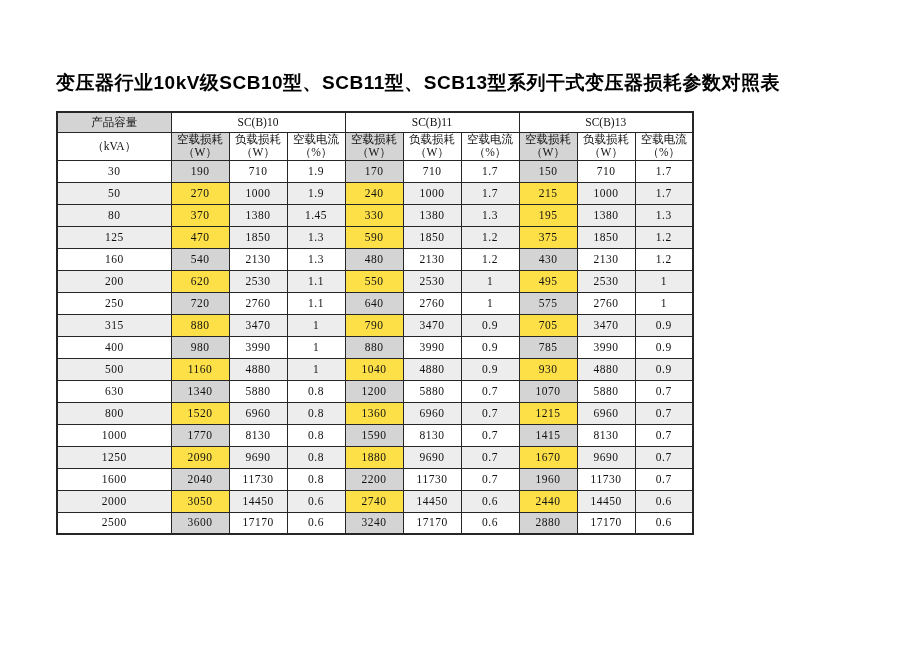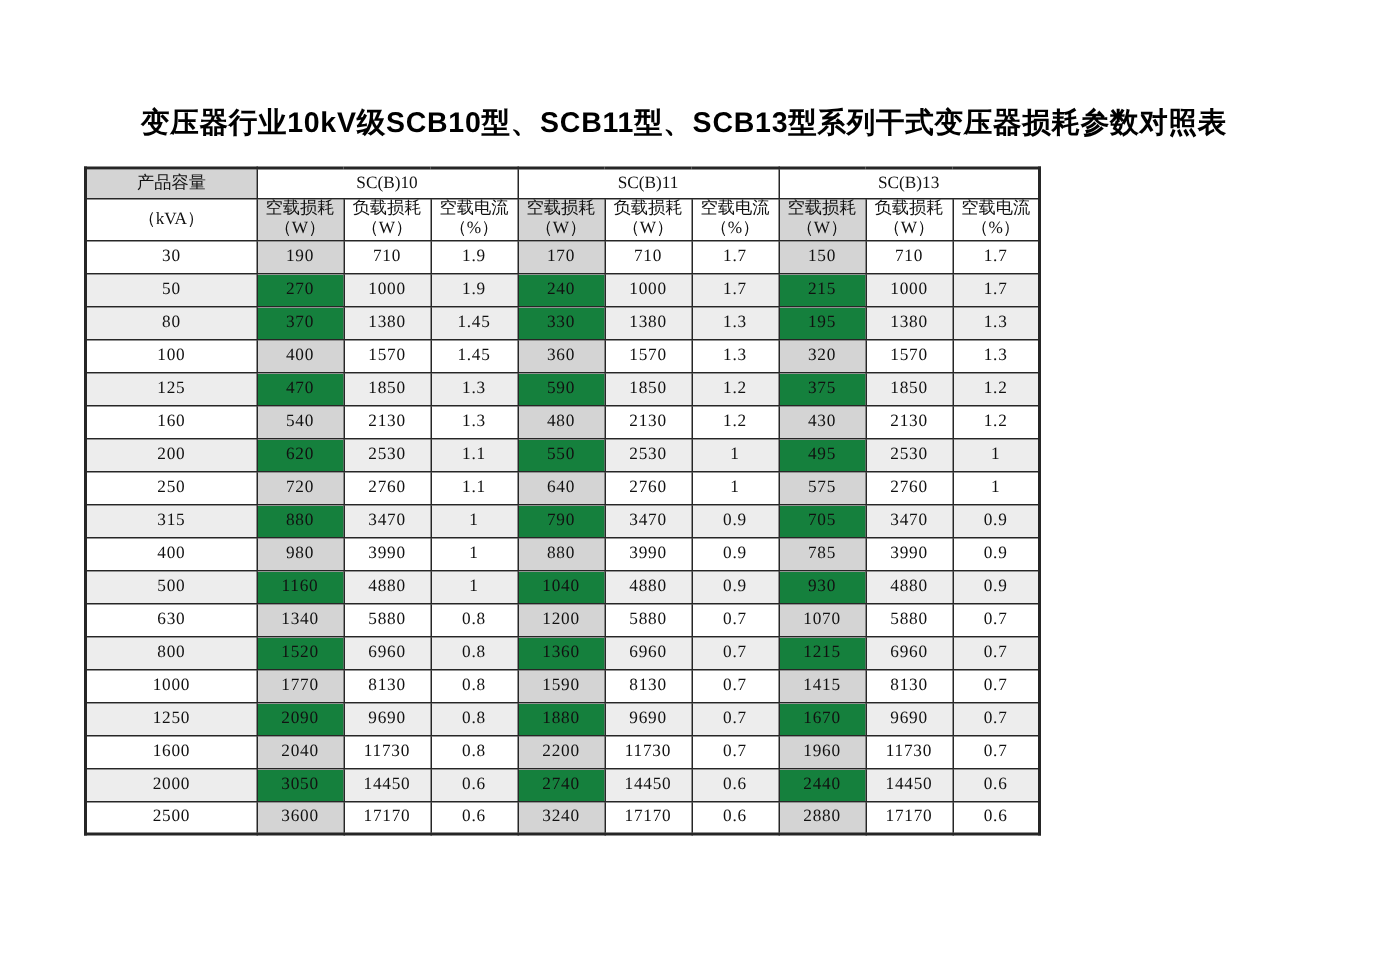--- a/index.html
+++ b/index.html
@@ -15,21 +15,21 @@
     width: 920px;
     height: 651px;
     background: #ffffff;
     font-family: "Liberation Serif", "DejaVu Serif", serif;
   }
   .title {
     position: absolute;
     top: 70px;
     left: 56px;
     width: 762px;
-    text-align: right;
+    text-align: left;
     font-family: "Liberation Sans", "DejaVu Sans", sans-serif;
     font-weight: bold;
     font-size: 19px;
     line-height: 26px;
     color: #000000;
     letter-spacing: 0.5px;
     white-space: nowrap;
   }
   table.loss-table {
     position: absolute;
@@ -54,21 +54,21 @@
     overflow: hidden;
     word-break: break-all;
     line-height: 13px;
   }
   tr.group-row { height: 20px; }
   tr.sub-row { height: 28px; }
   tr.data-row { height: 22px; }
   tr.data-row td { letter-spacing: 0.5px; }
   .col-gray { background: #d4d4d4; }
   tr.shaded td { background: #ededed; }
-  tr.shaded td.col-gray { background: #15803d; }
+  tr.shaded td.col-gray { background: #fde047; }
 </style>
 </head>
 <body>
 
 <div class="page">
 
   <div class="title">变压器行业10kV级SCB10型、SCB11型、SCB13型系列干式变压器损耗参数对照表</div>
 
   <table class="loss-table">
     <colgroup>
@@ -136,32 +136,20 @@
           <td class="col-gray">370</td>
           <td>1380</td>
           <td>1.45</td>
           <td class="col-gray">330</td>
           <td>1380</td>
           <td>1.3</td>
           <td class="col-gray">195</td>
           <td>1380</td>
           <td>1.3</td>
         </tr>
-        <tr class="data-row">
-          <td>100</td>
-          <td class="col-gray">400</td>
-          <td>1570</td>
-          <td>1.45</td>
-          <td class="col-gray">360</td>
-          <td>1570</td>
-          <td>1.3</td>
-          <td class="col-gray">320</td>
-          <td>1570</td>
-          <td>1.3</td>
-        </tr>
         <tr class="data-row shaded">
           <td>125</td>
           <td class="col-gray">470</td>
           <td>1850</td>
           <td>1.3</td>
           <td class="col-gray">590</td>
           <td>1850</td>
           <td>1.2</td>
           <td class="col-gray">375</td>
           <td>1850</td>

